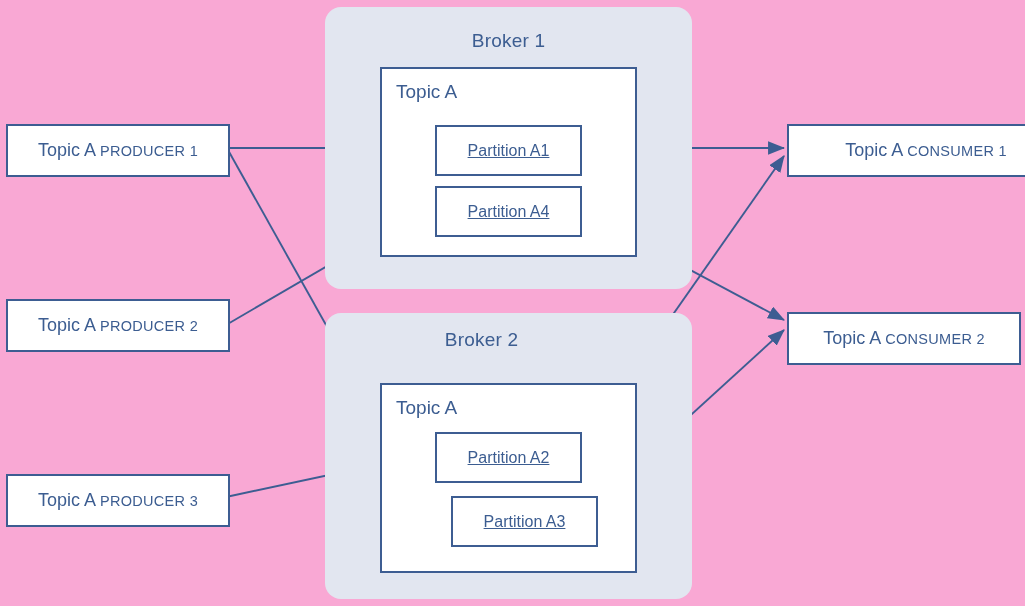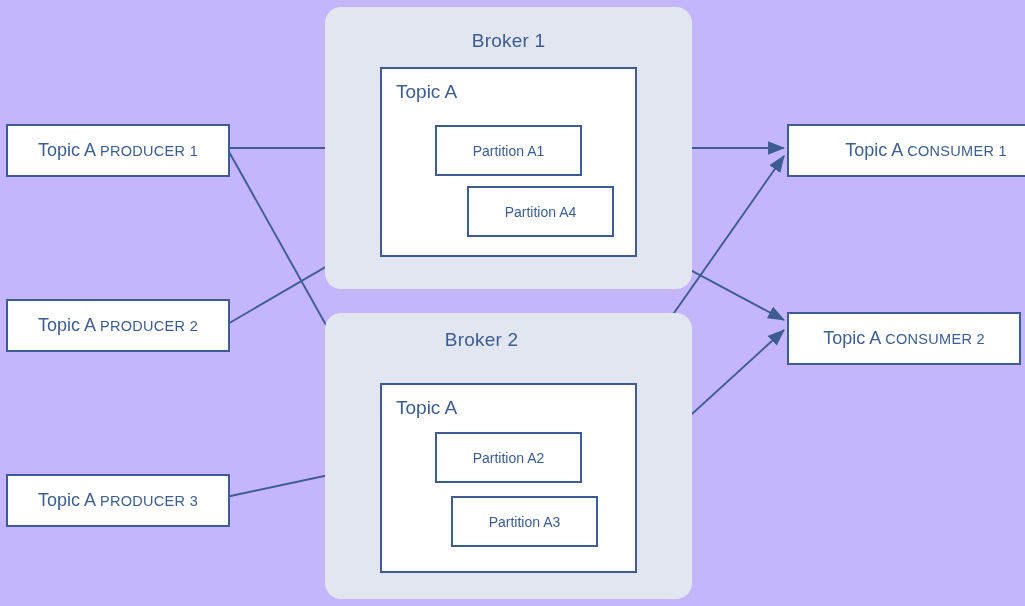--- a/index.html
+++ b/index.html
@@ -4,21 +4,21 @@
 <style>
   html, body {
     margin: 0;
     padding: 0;
     background: #ffffff;
   }
   #canvas {
     position: relative;
     width: 1025px;
     height: 606px;
-    background: #c4b5fd;
+    background: #f9a8d4;
     font-family: "Liberation Sans", sans-serif;
     overflow: hidden;
   }
   #edge-layer {
     position: absolute;
     left: 0;
     top: 0;
     width: 1025px;
     height: 606px;
     pointer-events: none;
@@ -51,21 +51,22 @@
   .partition-box {
     position: absolute;
     background: #ffffff;
     border: 2px solid #3d5d92;
     display: flex;
     align-items: center;
     justify-content: center;
   }
   .partition-label {
     color: #3c5d91;
-    font-size: 14px;
+    font-size: 16px;
+    text-decoration: underline;
   }
   .node-box {
     position: absolute;
     background: #ffffff;
     border: 2px solid #3d5d92;
     display: flex;
     align-items: center;
     justify-content: center;
   }
   .node-label {
@@ -103,21 +104,21 @@
 
   <div id="brokers-layer">
       <div class="broker-bg" style="left: 325px; top: 7px; width: 367px; height: 282px; background: rgb(226, 230, 240);"></div>
       <div class="broker-title" style="left: 325px; top: 30px; width: 367px;">Broker 1</div>
       <div class="topic-box" style="left: 380px; top: 67px; width: 253px; height: 186px; border-color: rgb(61, 93, 146);">
         <div class="topic-label">Topic A</div>
       </div>
       <div class="partition-box" style="left: 435px; top: 125px; width: 143px; height: 47px; border-color: rgb(61, 93, 146);">
         <span class="partition-label">Partition A1</span>
       </div>
-      <div class="partition-box" style="left: 435px; top: 186px; width: 143px; height: 47px; border-color: rgb(61, 93, 146); margin-left: 32px;">
+      <div class="partition-box" style="left: 435px; top: 186px; width: 143px; height: 47px; border-color: rgb(61, 93, 146);">
         <span class="partition-label">Partition A4</span>
       </div>
       <div class="broker-bg" style="left: 325px; top: 313px; width: 367px; height: 286px; background: rgb(226, 230, 240);"></div>
       <div class="broker-title" style="left: 325px; top: 329px; width: 313px;">Broker 2</div>
       <div class="topic-box" style="left: 380px; top: 383px; width: 253px; height: 186px; border-color: rgb(61, 93, 146);">
         <div class="topic-label">Topic A</div>
       </div>
       <div class="partition-box" style="left: 435px; top: 432px; width: 143px; height: 47px; border-color: rgb(61, 93, 146);">
         <span class="partition-label">Partition A2</span>
       </div>

